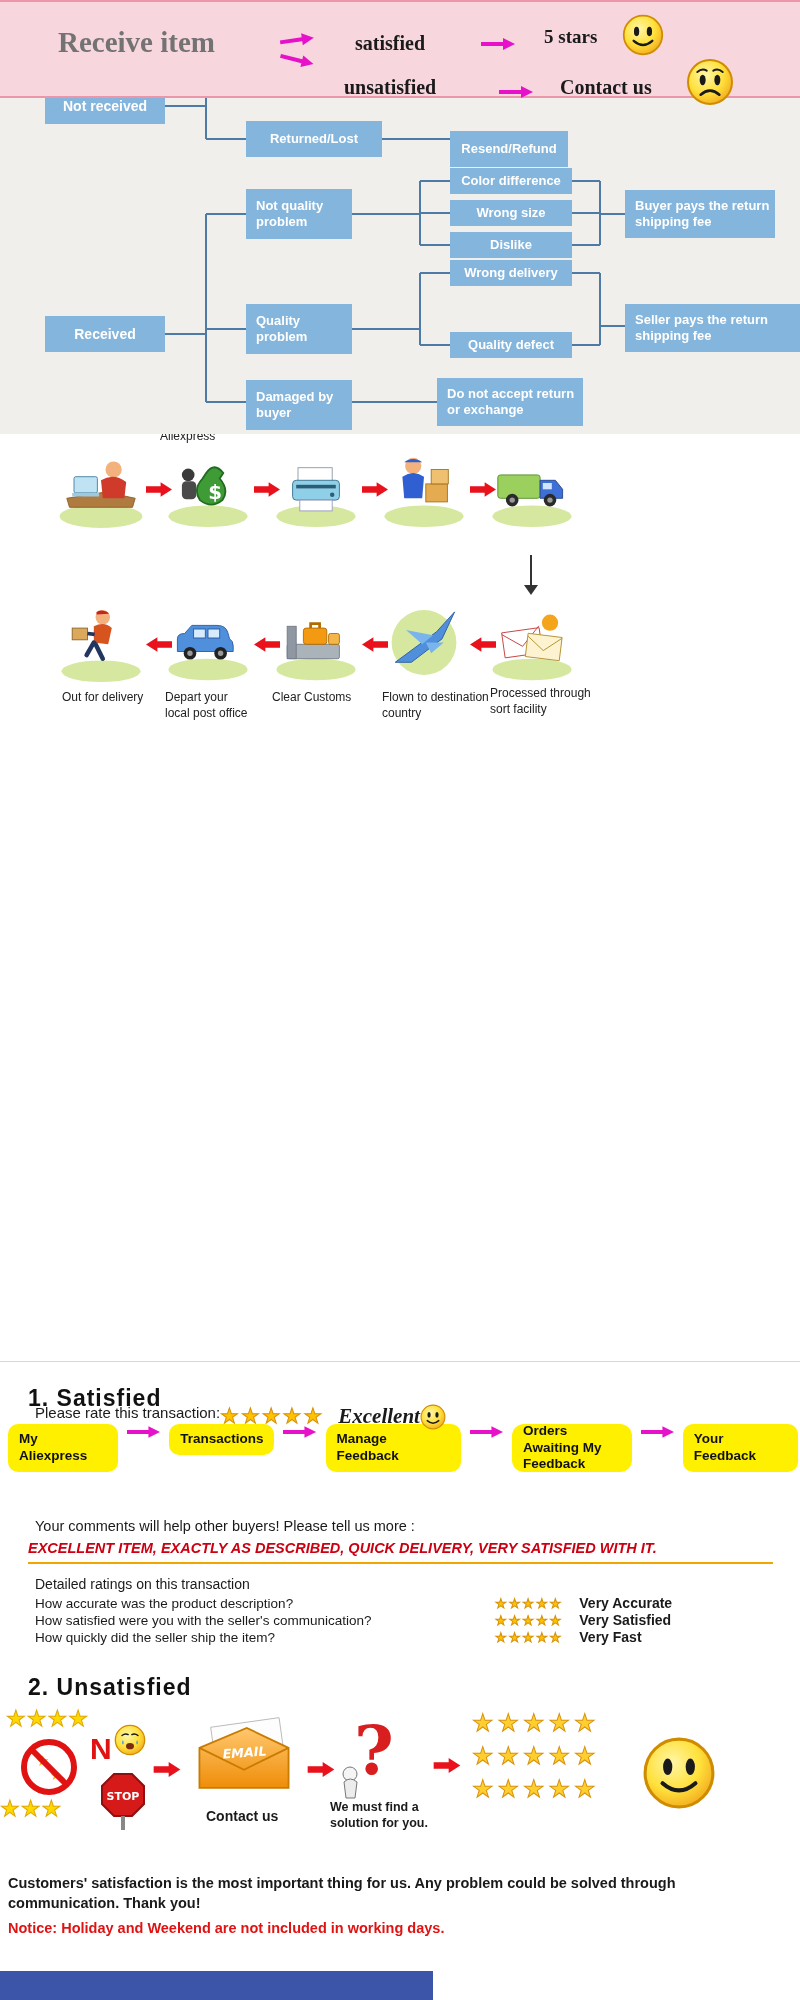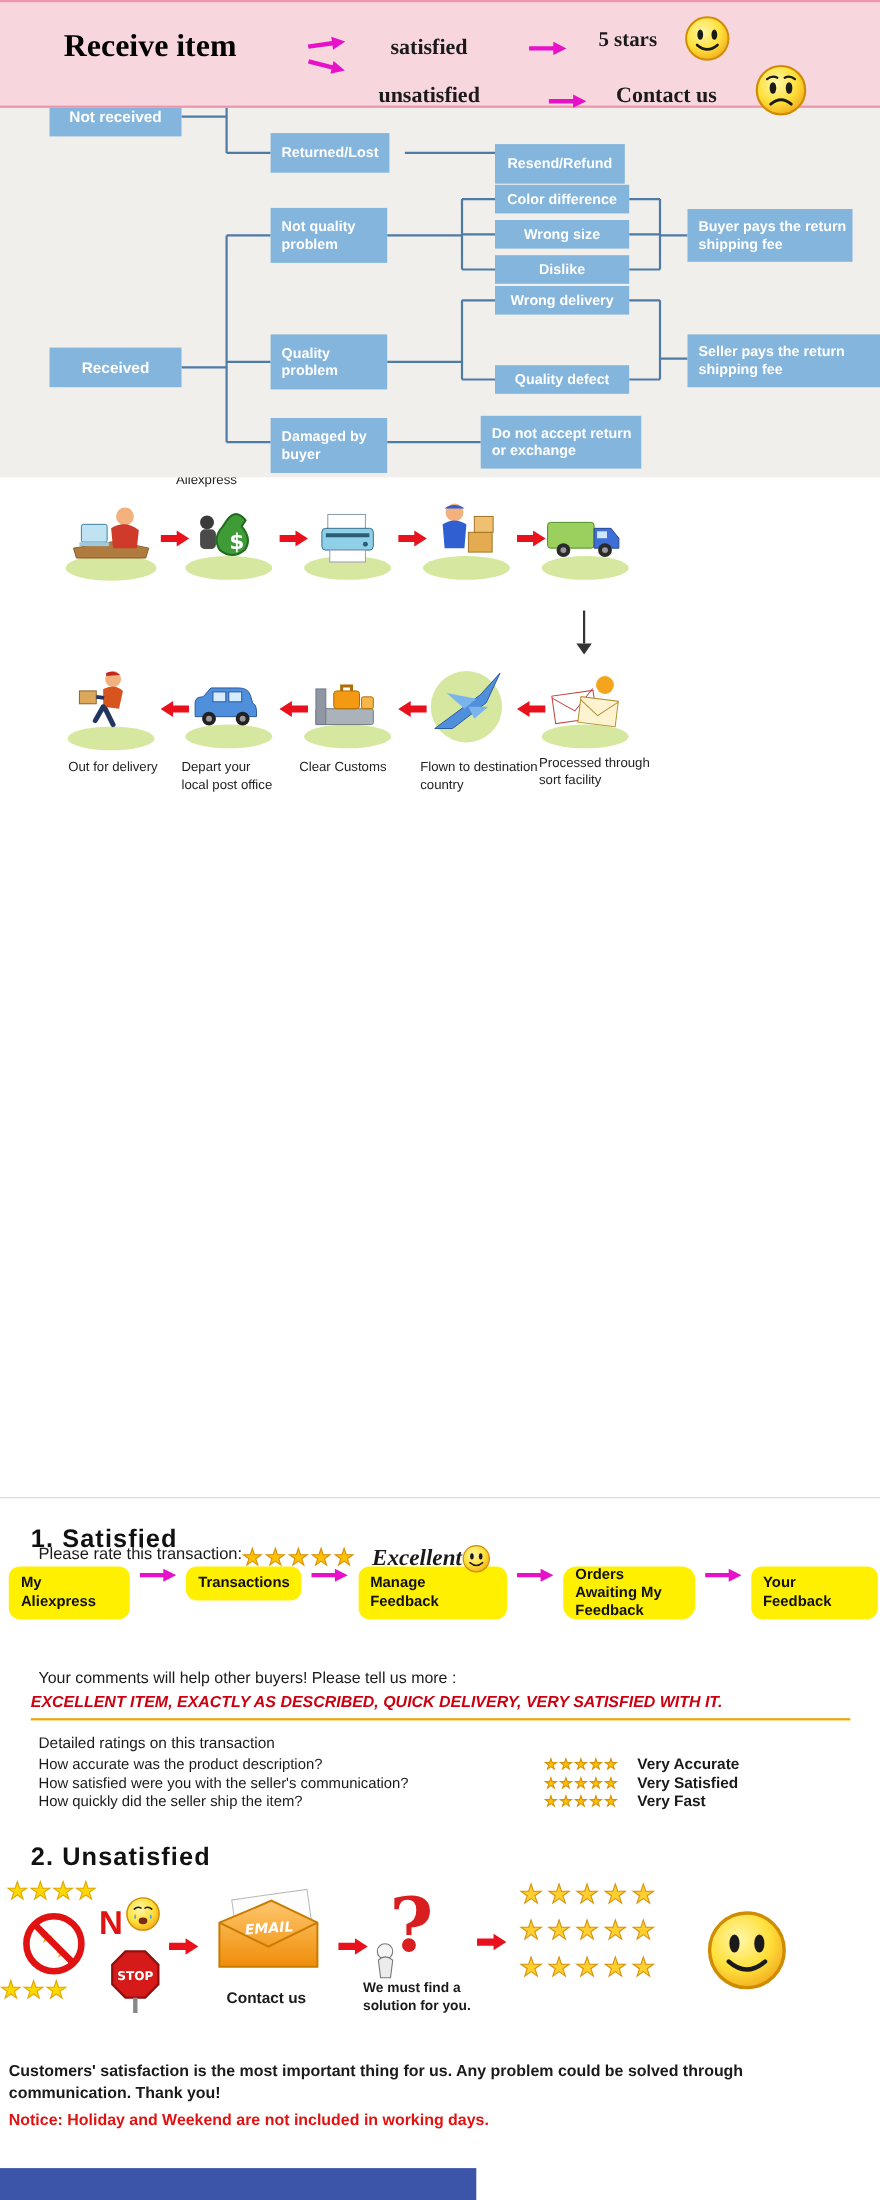--- a/index.html
+++ b/index.html
@@ -319,39 +319,39 @@
       <path d="M165 106 H206 M206 69 V139 M206 69 H246 M206 139 H246 M368 69 H450 M368 139 H450
                M165 334 H206 M206 214 V402 M206 214 H246 M206 329 H246 M206 402 H246
                M352 214 H420 M420 181 V245 M420 181 H450 M420 213 H450 M420 245 H450
                M572 181 H600 M572 213 H600 M572 245 H600 M600 181 V245 M600 214 H625
                M352 329 H420 M420 273 V345 M420 273 H450 M420 345 H450
                M572 273 H600 M572 345 H600 M600 273 V345 M600 326 H625
                M352 402 H437" stroke="#4e7ba6" stroke-width="2" fill="none"></path>
     </svg>
     <div class="fc-box" style="left:45px;top:88px;width:120px;height:36px;font-size:14px">Not received</div>
     <div class="fc-box" style="left:246px;top:51px;width:122px;height:36px">Not received</div>
-    <div class="fc-box" style="left:246px;top:121px;width:108px;height:36px">Returned/Lost</div>
+    <div class="fc-box" style="left:246px;top:121px;width:136px;height:36px">Returned/Lost</div>
     <div class="fc-box l" style="left:450px;top:42px;width:118px;height:54px">Please wait patiently</div>
     <div class="fc-box" style="left:450px;top:131px;width:118px;height:36px">Resend/Refund</div>
     <div class="fc-box" style="left:45px;top:316px;width:120px;height:36px;font-size:14px">Received</div>
     <div class="fc-box l" style="left:246px;top:189px;width:106px;height:50px">Not quality problem</div>
     <div class="fc-box l" style="left:246px;top:304px;width:106px;height:50px">Quality problem</div>
     <div class="fc-box l" style="left:246px;top:380px;width:106px;height:50px">Damaged by buyer</div>
     <div class="fc-box" style="left:450px;top:168px;width:122px;height:26px">Color difference</div>
     <div class="fc-box" style="left:450px;top:200px;width:122px;height:26px">Wrong size</div>
     <div class="fc-box" style="left:450px;top:232px;width:122px;height:26px">Dislike</div>
     <div class="fc-box" style="left:450px;top:260px;width:122px;height:26px">Wrong delivery</div>
     <div class="fc-box" style="left:450px;top:332px;width:122px;height:26px">Quality defect</div>
     <div class="fc-box l" style="left:625px;top:190px;width:150px;height:48px">Buyer pays the return shipping fee</div>
     <div class="fc-box l" style="left:625px;top:304px;width:178px;height:48px">Seller pays the return shipping fee</div>
     <div class="fc-box l" style="left:437px;top:378px;width:146px;height:48px">Do not accept return or exchange</div>
   </div>
 
   <div id="pink">
-    <div class="abs serif" style="left:58px;top:24px;font-size:29px;color:#000000">Receive item</div>
+    <div class="abs serif" style="left:58px;top:24px;font-size:29px;color:#737373">Receive item</div>
     <svg class="abs marrow" style="left:262px;top:30px;width:70px;transform:rotate(-8deg)" viewBox="0 0 34 16">
         <polygon points="0,6 22,6 22,2 34,8 22,14 22,10 0,10" fill="#e611c9"></polygon>
       </svg>
     <svg class="abs marrow" style="left:262px;top:50px;width:70px;transform:rotate(14deg)" viewBox="0 0 34 16">
         <polygon points="0,6 22,6 22,2 34,8 22,14 22,10 0,10" fill="#e611c9"></polygon>
       </svg>
     <div class="abs serif" style="left:355px;top:30px;font-size:20px">satisfied</div>
     <svg class="abs marrow" style="left:472px;top:34px;width:52px" viewBox="0 0 34 16">
         <polygon points="0,6 22,6 22,2 34,8 22,14 22,10 0,10" fill="#e611c9"></polygon>
       </svg>

